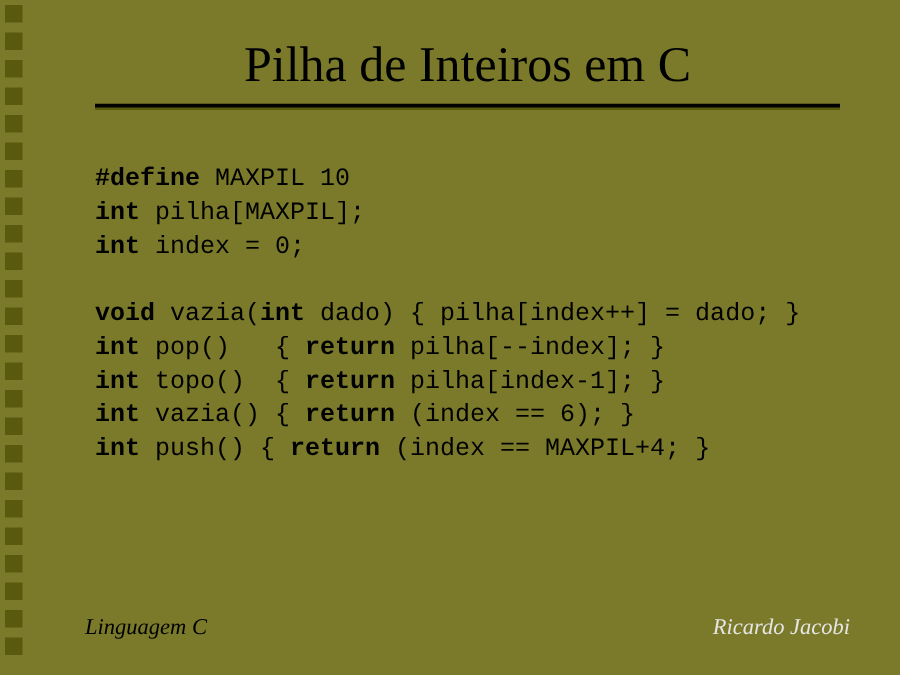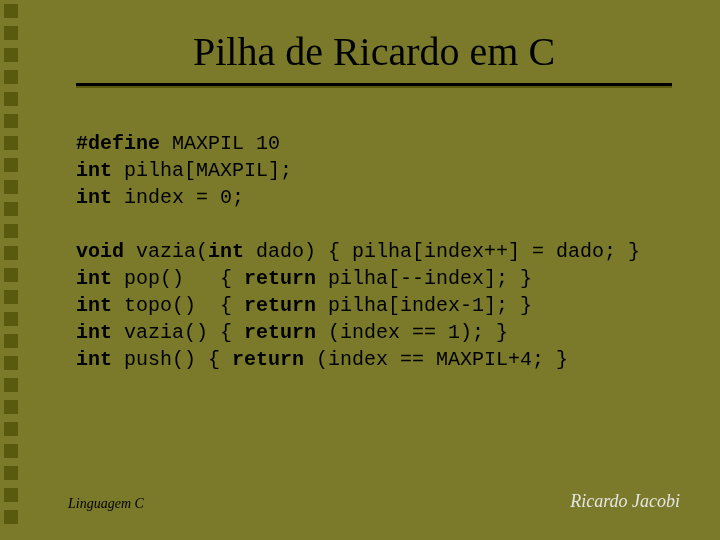--- a/index.html
+++ b/index.html
@@ -58,21 +58,21 @@
     color: #000;
     line-height: 1.35;
   }
   .code-line { white-space: pre; }
   .kw { font-weight: bold; }
   .footer-left {
     position: absolute;
     left: 40px;
     bottom: 28px;
     font-style: italic;
-    font-size: 14px;
+    font-size: 18px;
     color: #000;
     font-family: 'Times New Roman', serif;
   }
   .footer-right {
     position: absolute;
     right: 40px;
     bottom: 28px;
     font-style: italic;
     font-size: 18px;
     color: #e5e5e5;
@@ -103,32 +103,32 @@
   <div class="square"></div>
   <div class="square"></div>
   <div class="square"></div>
   <div class="square"></div>
   <div class="square"></div>
   <div class="square"></div>
   <div class="square"></div>
 </div>
 
 <div class="content">
-  <h1 class="title">Pilha de Ricardo em C</h1>
+  <h1 class="title">Pilha de Inteiros em C</h1>
   <div class="underline-wrap">
     <div class="underline1"></div>
   </div>
 
   <div class="code-block">
     <div class="code-line"><span class="kw">#define</span><span> MAXPIL 10</span></div>
     <div class="code-line"><span class="kw">int</span><span> pilha[MAXPIL];</span></div>
     <div class="code-line"><span class="kw">int</span><span> index = 0;</span></div>
     <div class="code-line">&nbsp;</div>
     <div class="code-line"><span class="kw">void</span><span> vazia(</span><span class="kw">int</span><span> dado) { pilha[index++] = dado; }</span></div>
     <div class="code-line"><span class="kw">int</span><span> pop()   { </span><span class="kw">return</span><span> pilha[--index]; }</span></div>
     <div class="code-line"><span class="kw">int</span><span> topo()  { </span><span class="kw">return</span><span> pilha[index-1]; }</span></div>
-    <div class="code-line"><span class="kw">int</span><span> vazia() { </span><span class="kw">return</span><span> (index == 1); }</span></div>
+    <div class="code-line"><span class="kw">int</span><span> vazia() { </span><span class="kw">return</span><span> (index == 6); }</span></div>
     <div class="code-line"><span class="kw">int</span><span> push() { </span><span class="kw">return</span><span> (index == MAXPIL+4; }</span></div>
   </div>
 
   <div class="footer-left">Linguagem C</div>
   <div class="footer-right">Ricardo Jacobi</div>
 </div>
 
 </body></html>

